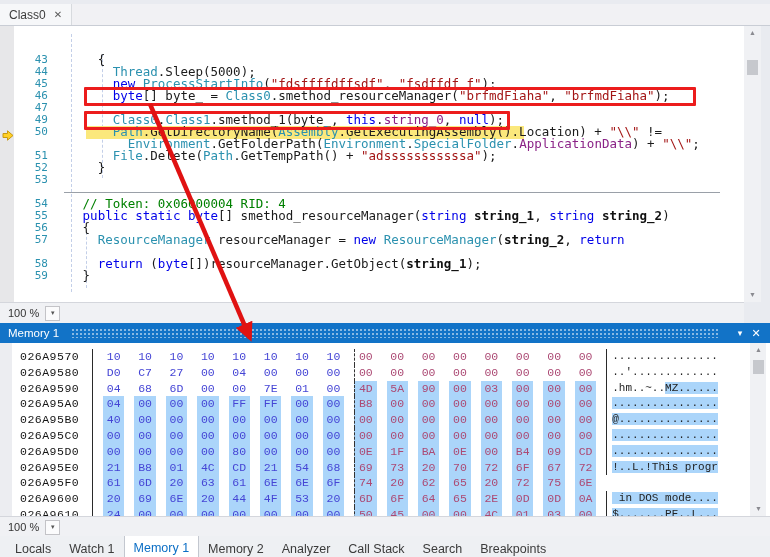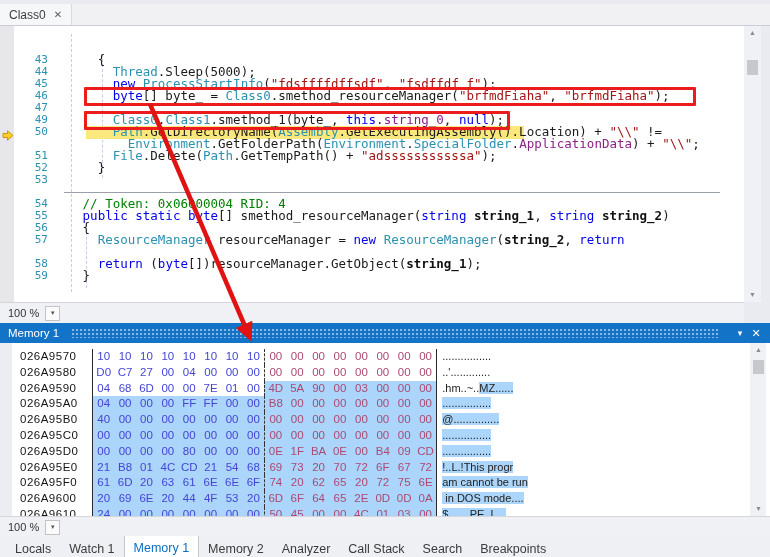--- a/index.html
+++ b/index.html
@@ -41,21 +41,21 @@
   .mem-title{position:absolute;left:0;top:319px;width:770px;height:20px;background:#1273c7;display:flex;align-items:center;}
   .mem-title-text{color:#fff;font-size:11.5px;margin-left:8px;white-space:nowrap;}
   .mem-grip{flex:1;height:10px;margin:0 12px;background-image:radial-gradient(circle,rgba(255,255,255,.5) .8px,transparent 1px);background-size:4px 4px;}
   .mem-btn{color:#fff;width:16px;text-align:center;cursor:pointer;flex:none;}
   .mem-btn.menu{font-size:9px;}
   .mem-btn.close{font-size:11px;margin-right:6px;}
 
   .mem-body{position:absolute;left:0;top:339px;width:770px;height:173px;background:#fff;overflow:hidden;}
   .mem-strip{position:absolute;left:0;top:0;width:12px;height:173px;background:#ecedf1;}
   .mem-rows{position:absolute;left:20px;top:6px;}
-  .mem-row{display:flex;height:15.8px;line-height:15.8px;font-family:Liberation Sans, sans-serif;}
+  .mem-row{display:flex;height:15.8px;line-height:15.8px;font-family:Liberation Mono, monospace;gap:10px;}
   .addr{display:inline-block;width:72px;font-size:11.5px;letter-spacing:.5px;color:#141414;border-right:1px solid #2a2a2a;flex:none;}
   .byte{display:inline-block;width:21.4px;text-align:center;font-size:11.5px;flex:none;}
   .b-lo{color:#4545d5}.b-hi{color:#ac4a74}
   .byte.dash{border-left:1px dashed #333;}
   .sel{background:#abd5fa;}
   .ascii{display:inline-block;border-left:1px solid #2a2a2a;padding-left:5px;font-size:11px;color:#222;white-space:pre;flex:none;}
   .vsb-m{left:750px;top:339px;width:16px;height:173px;}
 
   
   .tool-tabs{position:absolute;left:0;top:532px;width:770px;height:25px;background:#eef0f3;display:flex;align-items:stretch;padding-left:6px;box-sizing:border-box;}
@@ -310,21 +310,20 @@
           <span class="byte b-lo sel">6E</span>
           <span class="byte b-lo sel">6F</span>
           <span class="byte b-hi dash sel">74</span>
           <span class="byte b-hi sel">20</span>
           <span class="byte b-hi sel">62</span>
           <span class="byte b-hi sel">65</span>
           <span class="byte b-hi sel">20</span>
           <span class="byte b-hi sel">72</span>
           <span class="byte b-hi sel">75</span>
           <span class="byte b-hi sel">6E</span>
-          <span class="ascii"><span></span><span class="sel">am cannot be run</span></span>
         </div>
         <div class="mem-row">
           <span class="addr">026A9600</span>
           <span class="byte b-lo sel">20</span>
           <span class="byte b-lo sel">69</span>
           <span class="byte b-lo sel">6E</span>
           <span class="byte b-lo sel">20</span>
           <span class="byte b-lo sel">44</span>
           <span class="byte b-lo sel">4F</span>
           <span class="byte b-lo sel">53</span>

